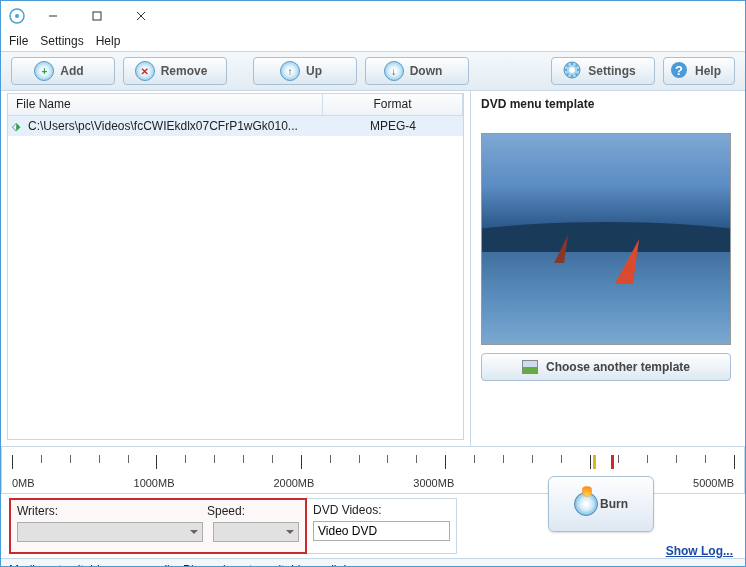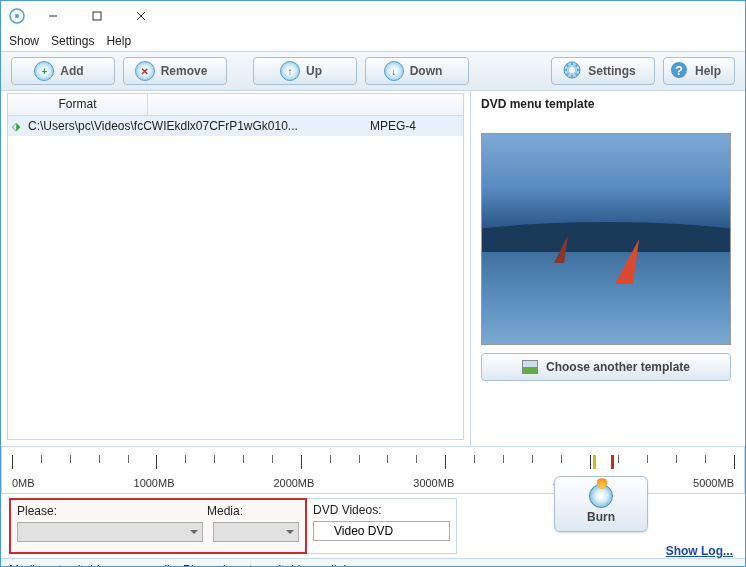--- a/index.html
+++ b/index.html
@@ -50,23 +50,23 @@
 .ruler-labels { position: absolute; bottom: 4px; left: 10px; right: 10px; display: flex; justify-content: space-between; font-size: 11px; color: #333; }
 .bottom-area { display: flex; height: 64px; }
 .writer-box { margin: 4px 0 4px 8px; border: 2px solid #c92a2a; background: rgba(201,42,42,0.03); width: 298px; display: flex; flex-direction: column; padding: 4px 6px; gap: 4px; }
 .wb-row { display: flex; gap: 10px; font-size: 12px; }
 .wb-row .lbl { width: 180px; }
 .wb-row .lbl2 { width: 80px; }
 .wb-selects { display: flex; gap: 10px; }
 .fake-select { height: 20px; border: 1px solid #adadad; background: #e1e1e1; flex: 1; position: relative; }
 .fake-select::after { content: ""; position: absolute; right: 4px; top: 7px; border: 4px solid transparent; border-top-color: #666; }
 .dvd-label-box { margin: 4px 0 4px 0; padding: 4px 6px; display: flex; flex-direction: column; gap: 4px; width: 150px; border-top: 1px solid #c6d7e5; border-bottom: 1px solid #c6d7e5; border-right: 1px solid #c6d7e5; }
-.dvd-input { height: 20px; border: 1px solid #adadad; background: #fff; padding: 2px 20px; font-size: 12px; width: 100%; }
+.dvd-input { height: 20px; border: 1px solid #adadad; background: #fff; padding: 2px 4px; font-size: 12px; width: 100%; }
 .burn-area { flex: 1; display: flex; align-items: center; justify-content: center; flex-direction: column; gap: 2px; position: relative; }
-.burn-btn { width: 94px; height: 56px; border: 1px solid #a8bfd4; border-radius: 6px; background: linear-gradient(#fefeff, #dde8f2); display: flex; flex-direction: column; align-items: center; justify-content: center; gap: 2px; font-weight: bold; font-size: 12px; color: #444; box-shadow: inset 0 1px 0 #fff, 0 1px 2px rgba(0,0,0,0.15); position: absolute; top: -18px; }
+.burn-btn { width: 106px; height: 56px; border: 1px solid #a8bfd4; border-radius: 6px; background: linear-gradient(#fefeff, #dde8f2); display: flex; flex-direction: row; align-items: center; justify-content: center; gap: 2px; font-weight: bold; font-size: 12px; color: #444; box-shadow: inset 0 1px 0 #fff, 0 1px 2px rgba(0,0,0,0.15); position: absolute; top: -18px; }
 .burn-disc { width: 24px; height: 24px; border-radius: 50%; background: radial-gradient(circle, #fff 8%, #d5ecf8 40%, #88c3e6 70%, #5a9fd0 100%); border: 1px solid #4a88b4; position: relative; }
 .flame { position: absolute; top: -10px; left: 7px; width: 10px; height: 14px; background: radial-gradient(circle at 50% 80%, #ffd54a 0%, #ff8a1a 60%, transparent 70%); border-radius: 50% 50% 50% 50% / 60% 60% 40% 40%; }
 .show-log { position: absolute; right: 12px; bottom: 0; color: #1a4aa8; text-decoration: underline; font-size: 12px; font-weight: bold; }
 .statusbar { height: 22px; border-top: 1px solid #c6d7e5; background: #f3f7fa; display: flex; align-items: center; padding: 0 8px; font-size: 12px; }
 </style>
 </head>
 <body>
 
 <div class="titlebar">
   <span class="app-icon">
@@ -87,21 +87,21 @@
     </div>
   <div class="winbtn close">
       <svg width="10" height="10">
         <line x1="1" y1="1" x2="9" y2="9" stroke="#333"></line>
         <line x1="9" y1="1" x2="1" y2="9" stroke="#333"></line>
       </svg>
     </div>
 </div>
 
 <div class="menubar">
-  <span>Show</span>
+  <span>File</span>
   <span>Settings</span>
   <span>Help</span>
 </div>
 
 <div class="toolbar">
   <div class="tbtn lg">
     <span class="disc-icon">
         <span style="color:#2ea043">+</span>
       </span>
     <span>Add</span>
@@ -140,20 +140,21 @@
           <text x="10" y="15" text-anchor="middle" fill="#fff" font-size="13" font-weight="bold">?</text>
         </svg></span>
     <span>Help</span>
   </div>
 </div>
 
 <div class="main">
   <div class="left-panel">
     <div class="filelist">
       <div class="filelist-header">
+        <div class="fh-col fn">File Name</div>
         <div class="fh-col fmt">Format</div>
       </div>
       <div class="filerow">
         <span class="fr-icon">⬗</span>
         <span class="fr-name">C:\Users\pc\Videos\fcCWIEkdlx07CFrP1wGk010...</span>
         <span class="fr-fmt">MPEG-4</span>
       </div>
     </div>
   </div>
   <div class="right-panel">
@@ -211,22 +212,22 @@
     <span>2000MB</span>
     <span>3000MB</span>
     <span>4000MB</span>
     <span>5000MB</span>
   </div>
 </div>
 
 <div class="bottom-area">
   <div class="writer-box">
     <div class="wb-row">
-      <span class="lbl">Please:</span>
-      <span class="lbl2">Media:</span>
+      <span class="lbl">Writers:</span>
+      <span class="lbl2">Speed:</span>
     </div>
     <div class="wb-selects">
       <div class="fake-select" style="flex:2.2"></div>
       <div class="fake-select" style="flex:1"></div>
     </div>
   </div>
   <div class="dvd-label-box">
     <span>DVD Videos:</span>
     <input class="dvd-input" value="Video DVD" style="">
   </div>

